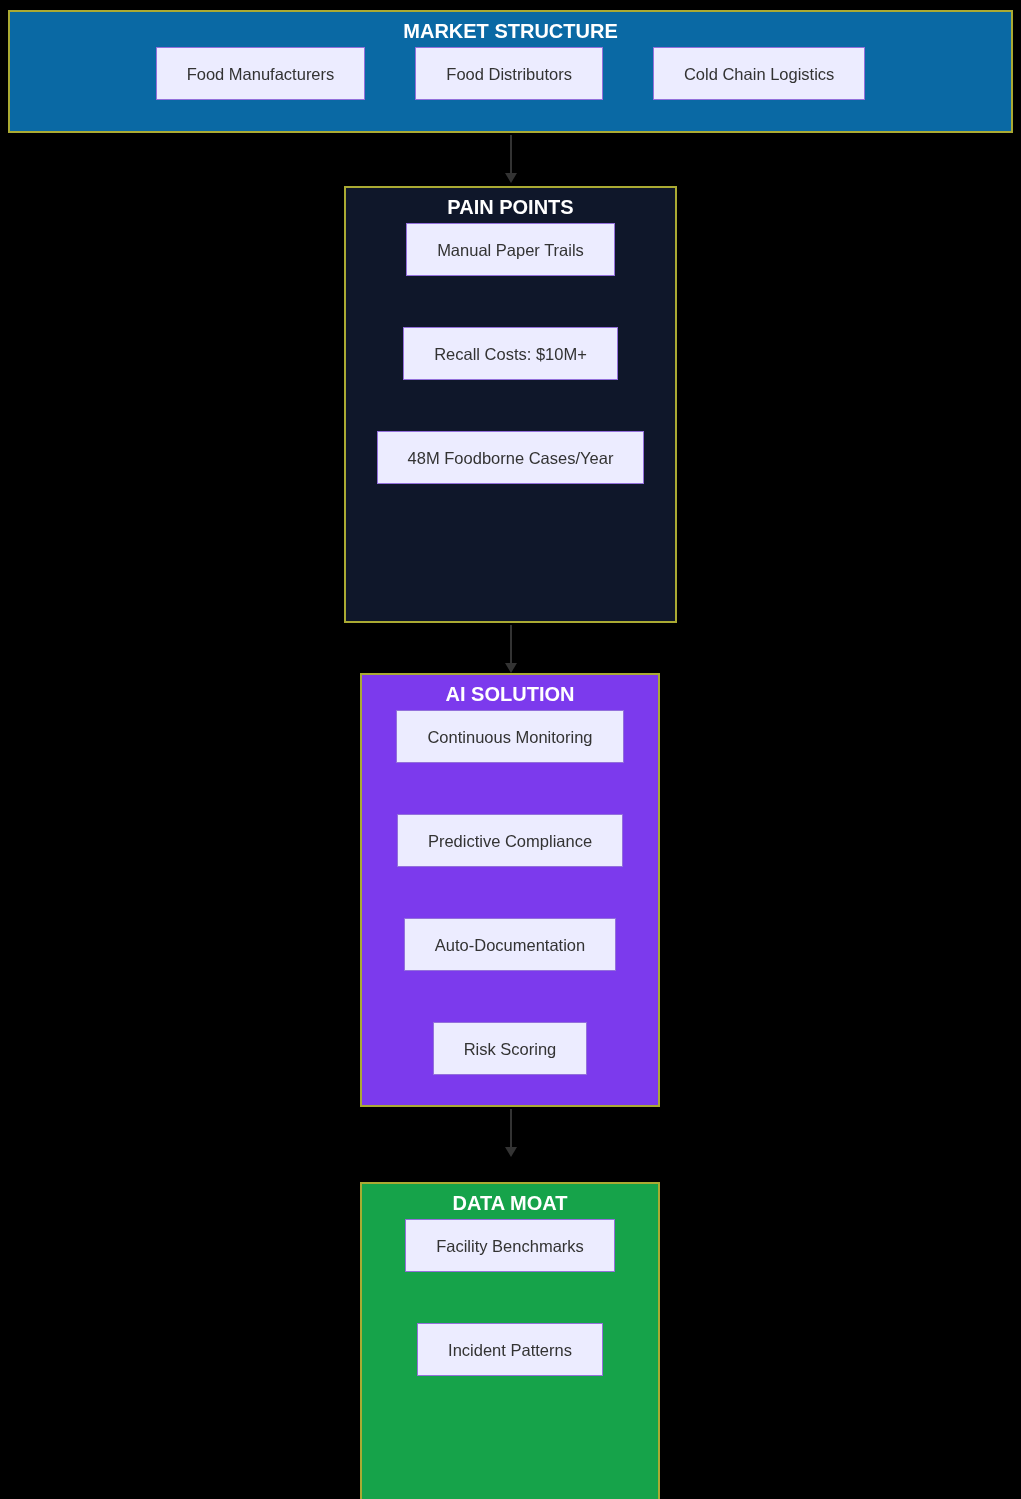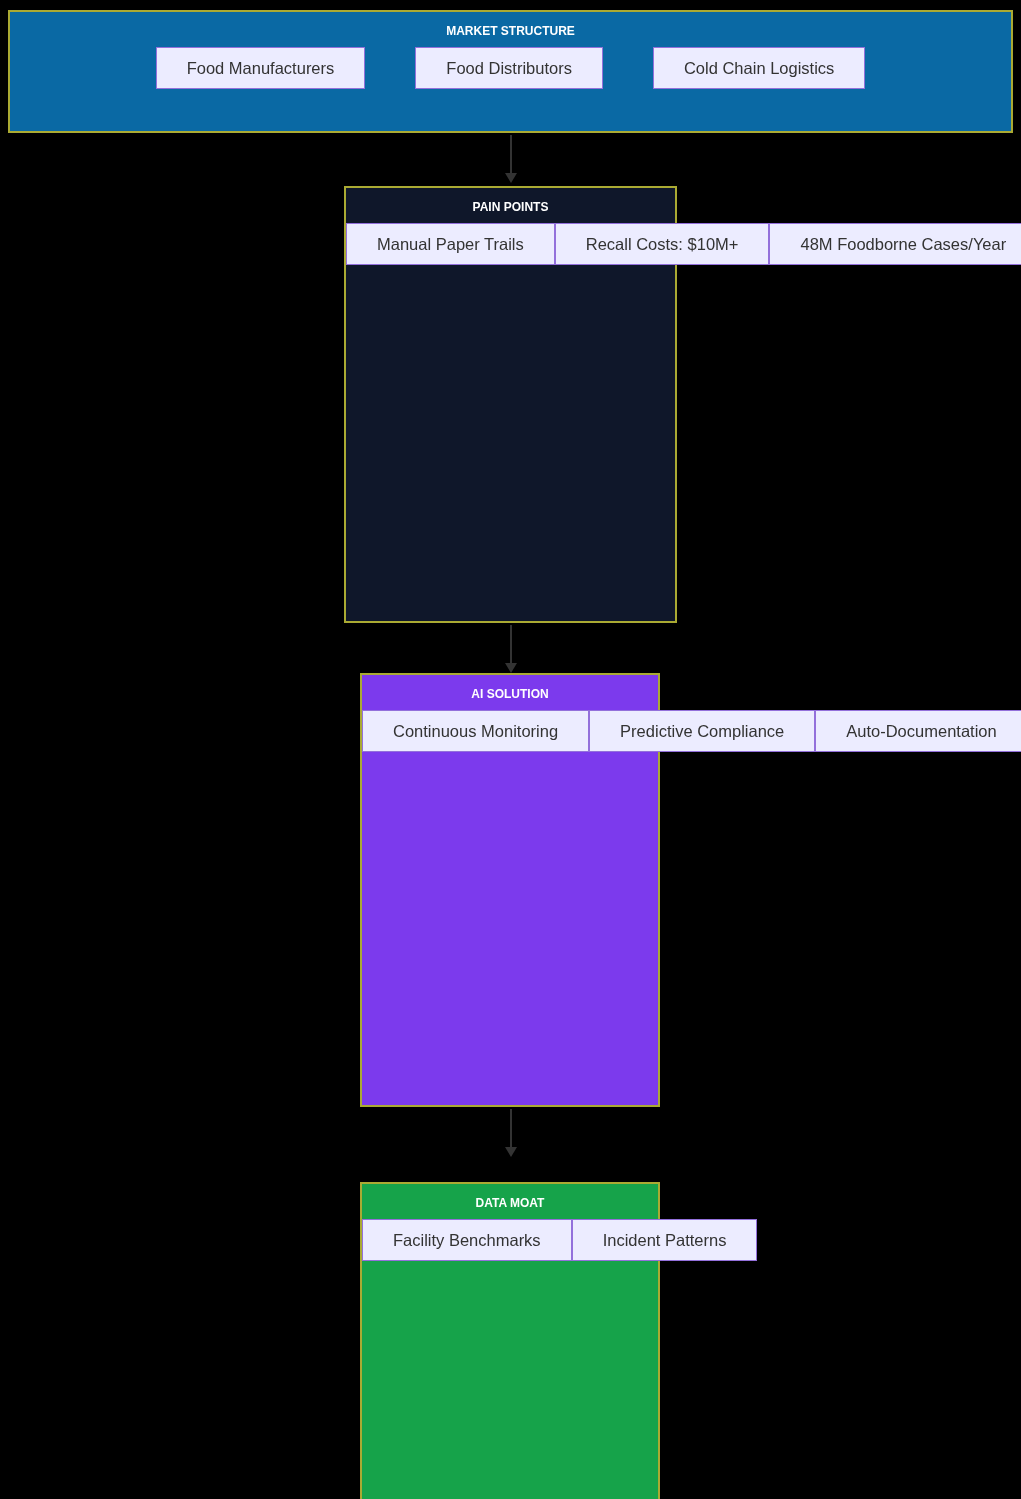--- a/index.html
+++ b/index.html
@@ -25,33 +25,33 @@
     left: 0; top: 0;
     width: 1021px; height: 1499px;
   }
   .cluster {
     position: absolute;
     border: 2px solid var(--cluster-border);
     padding-top: 8px;
   }
   .cluster-title {
     color: var(--cluster-title-text);
-    font-size: 12px;
+    font-size: 20px;
     font-weight: 600;
     text-align: center;
     line-height: 22px;
     white-space: nowrap;
   }
   .node {
     background: var(--node-fill);
     border: 1.5px solid var(--node-border);
     color: var(--node-text);
     font-size: 16.5px;
     line-height: 22px;
-    height: 42px;
+    height: 53px;
     padding: 12px 30px;
     display: flex;
     align-items: center;
     justify-content: center;
     white-space: nowrap;
     text-align: right;
   }
   
   .c-market { left: 8px;   top: 10px;   width: 1005px; height: 123px; }
   .c-pain   { left: 344px; top: 186px;  width: 333px;  height: 437px; }
@@ -60,22 +60,23 @@
 
   .node-row {
     margin-top: 5px;
     display: flex;
     justify-content: center;
     gap: 50px;
   }
   .node-col {
     margin-top: 5px;
     display: flex;
-    flex-direction: row;
+    flex-direction: column;
     align-items: center;
+    gap: 51px;
   }
   
   .edge {
     position: absolute;
     left: 504px;
     width: 13px;
     display: flex;
     flex-direction: column;
     align-items: center;
   }

